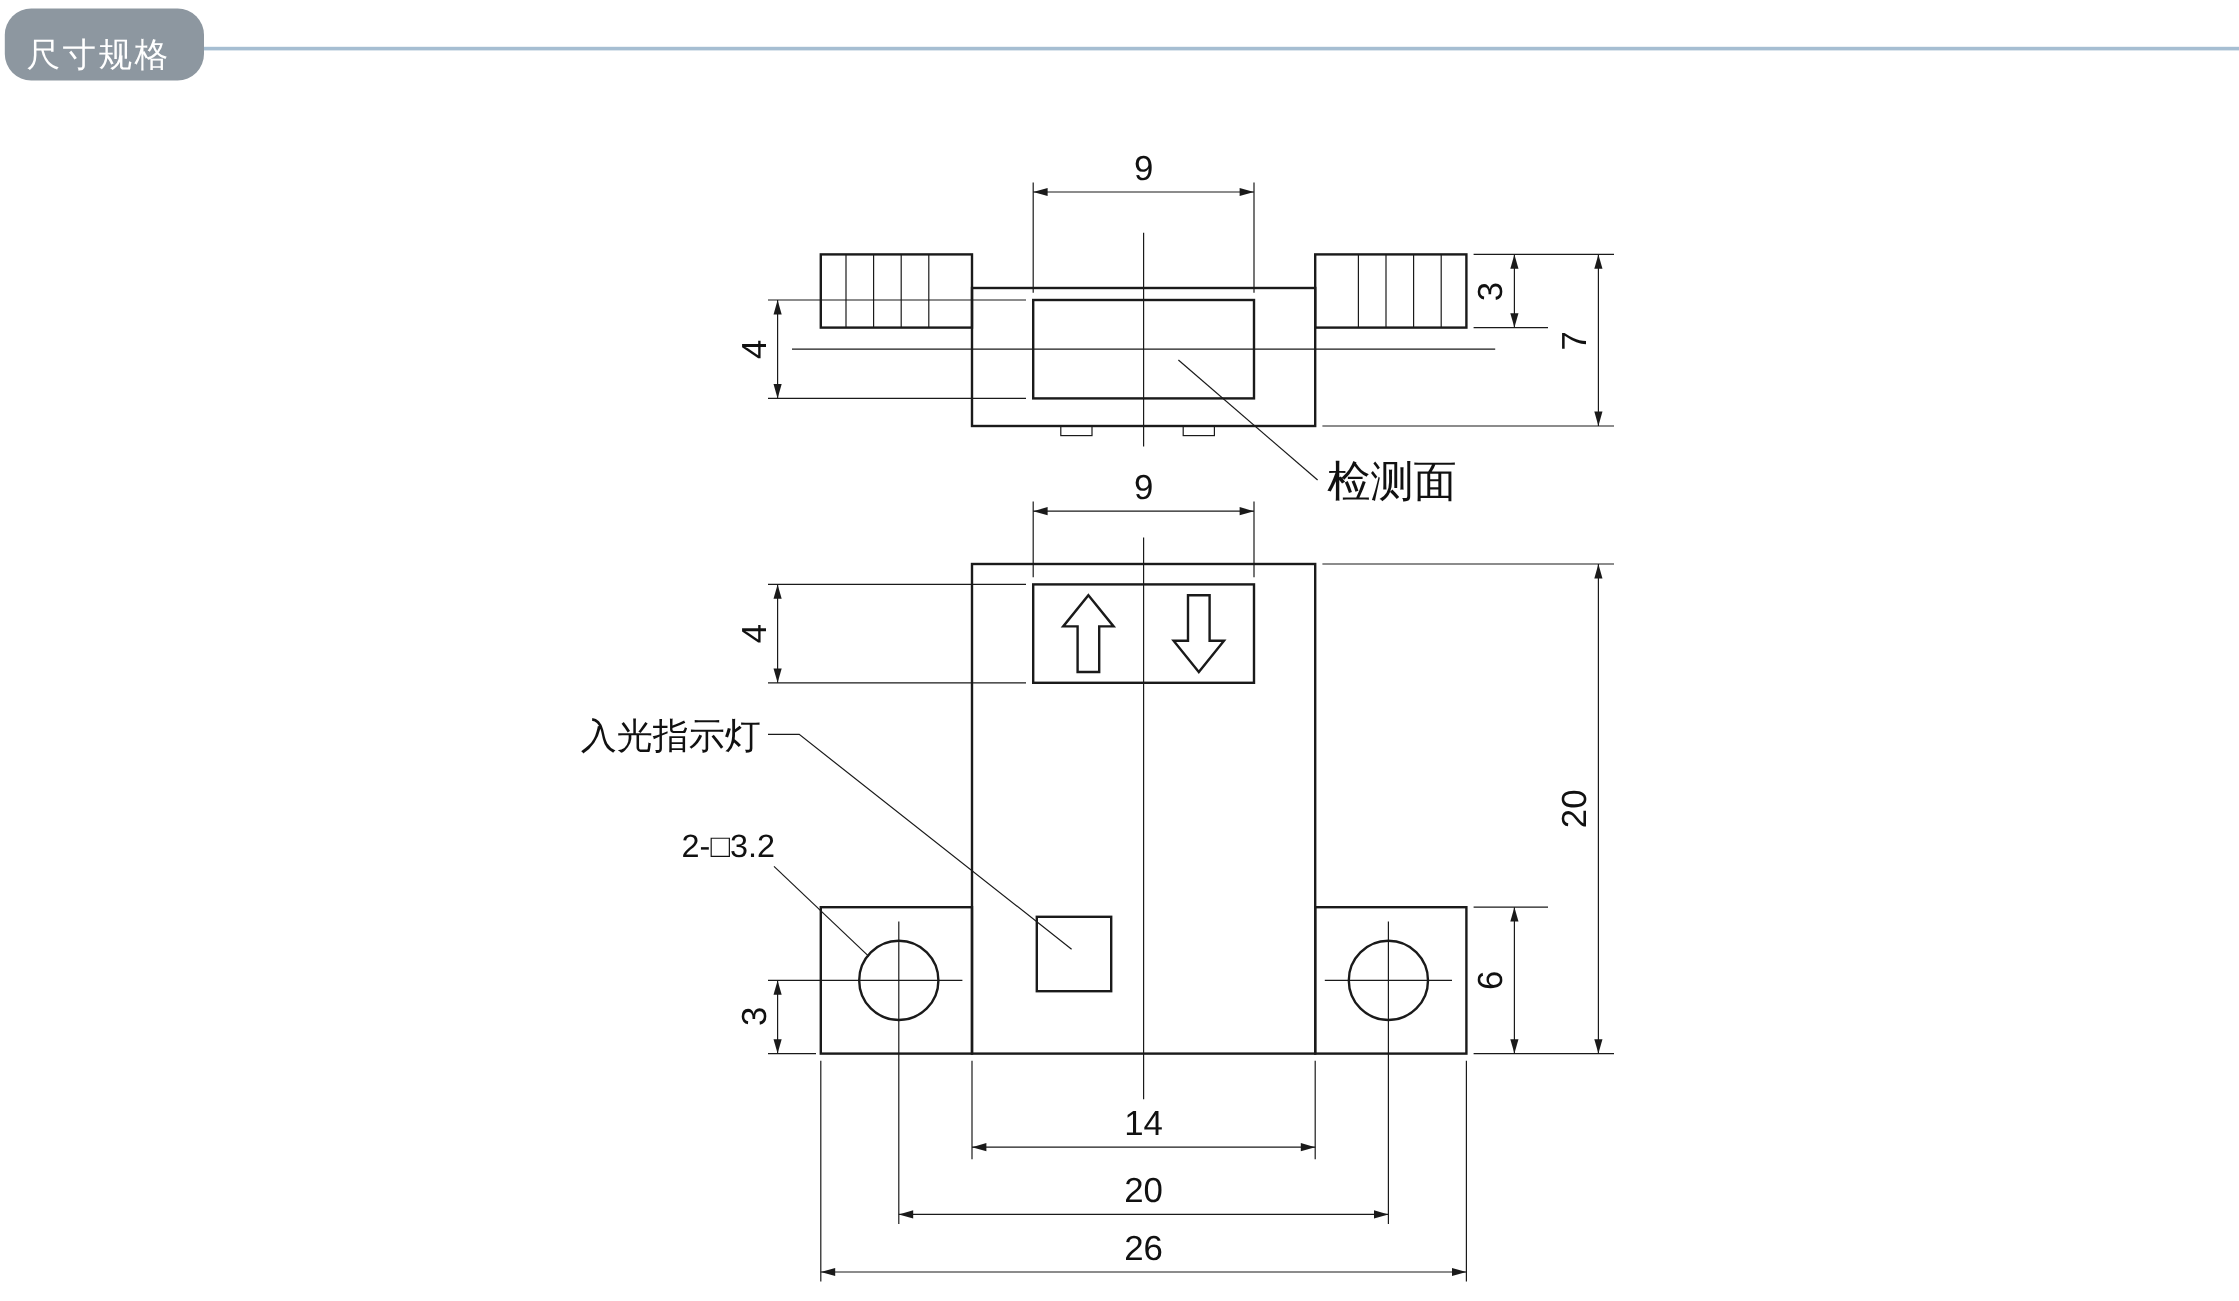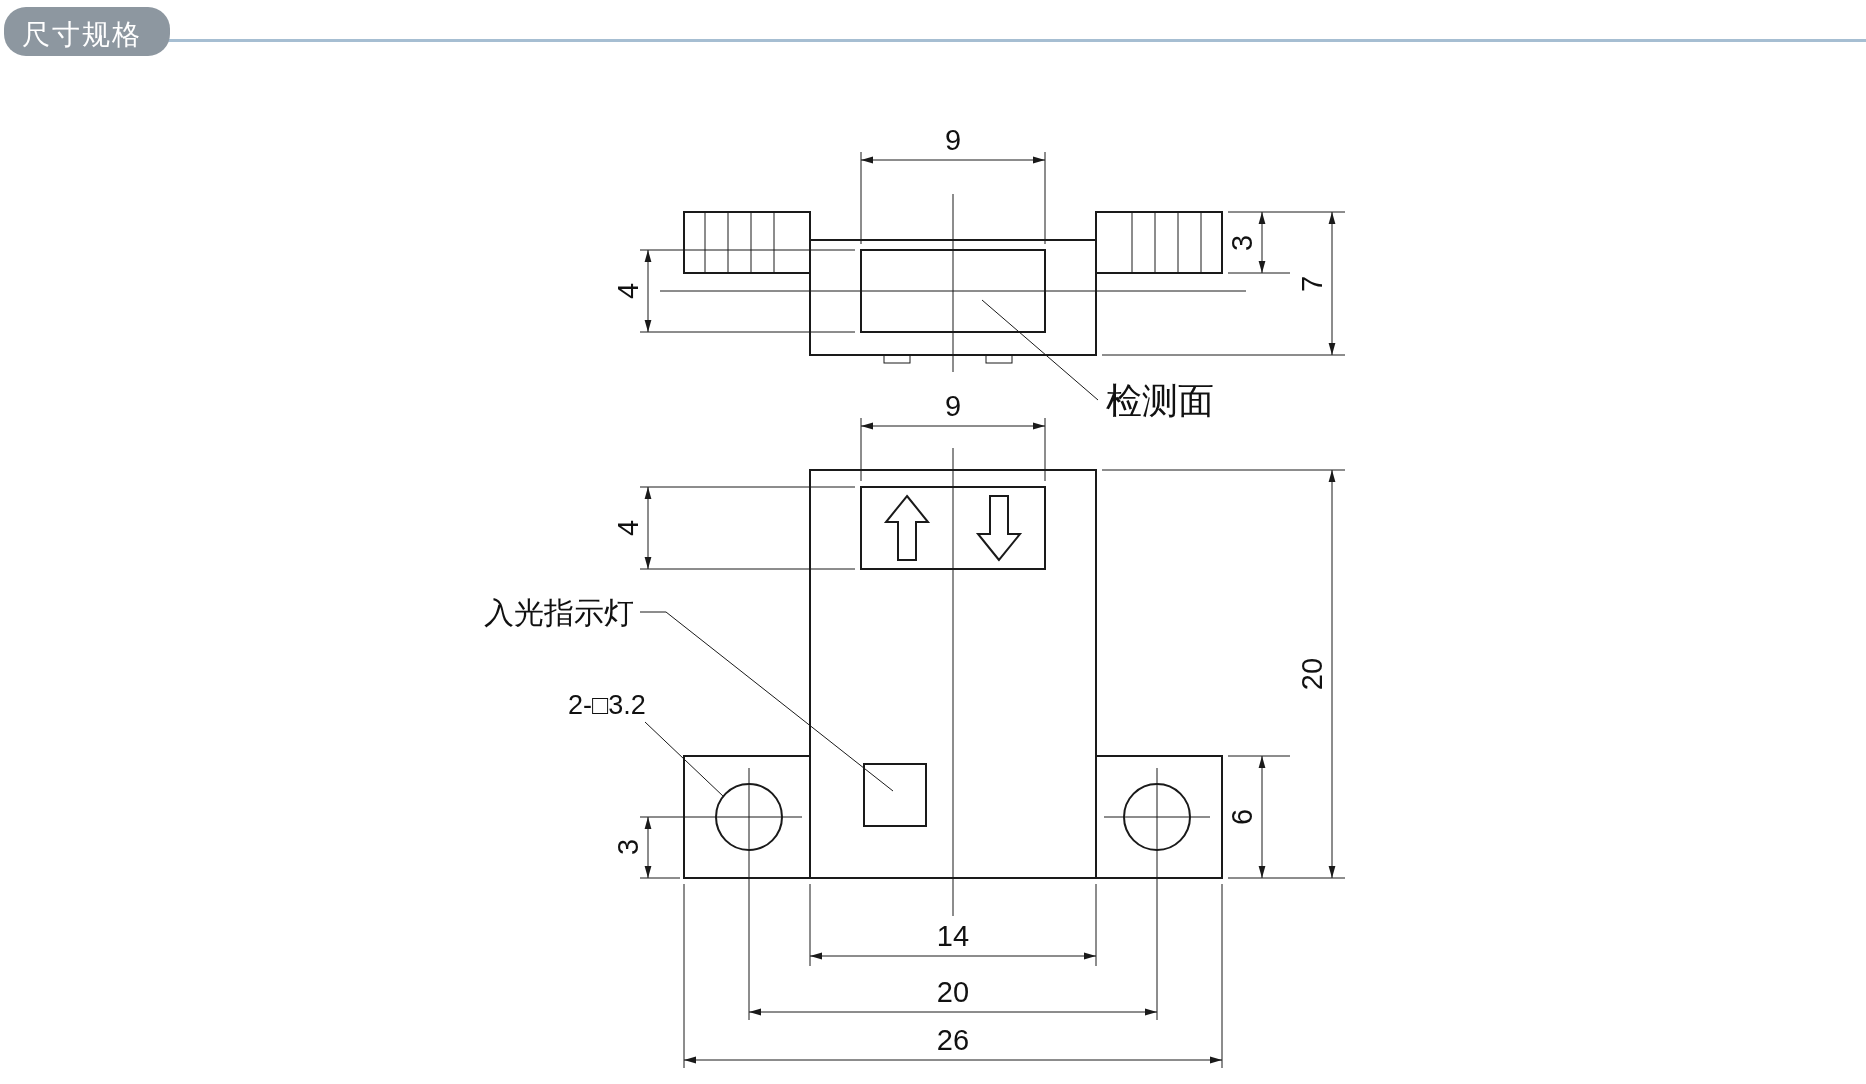--- a/index.html
+++ b/index.html
@@ -3,21 +3,21 @@
 <meta charset="utf-8">
 <style>
   html,body{margin:0;padding:0;}
   body{
     width:1866px;height:1084px;background:#ffffff;position:relative;overflow:hidden;
     font-family:"Liberation Sans","DejaVu Sans",sans-serif;
   }
   .header-rule{position:absolute;left:118px;top:39px;width:1748px;height:3px;background:#a6bed2;z-index:1;}
   .header-pill{
     position:absolute;left:4px;top:7px;height:42px;border-radius:22px;background:#8d97a0;
-    color:#ffffff;display:flex;align-items:center;padding:7px 28px 0 18px;font-size:28px;
+    color:#ffffff;display:flex;align-items:center;padding:18px 28px 0 18px;font-size:28px;
     letter-spacing:2px;z-index:2;
   }
   svg.drawing{position:absolute;left:0;top:0;z-index:0;}
   .outline{fill:none;stroke:#1a1a1a;stroke-width:2;}
   .thin{fill:none;stroke:#1a1a1a;stroke-width:1;}
   .dim{fill:none;stroke:#1a1a1a;stroke-width:1;}
   text{fill:#111111;font-family:"Liberation Sans","DejaVu Sans",sans-serif;}
   .dimtext{font-size:29px;}
   .cjk-lg{font-size:36px;}
   .cjk-md{font-size:30px;}

